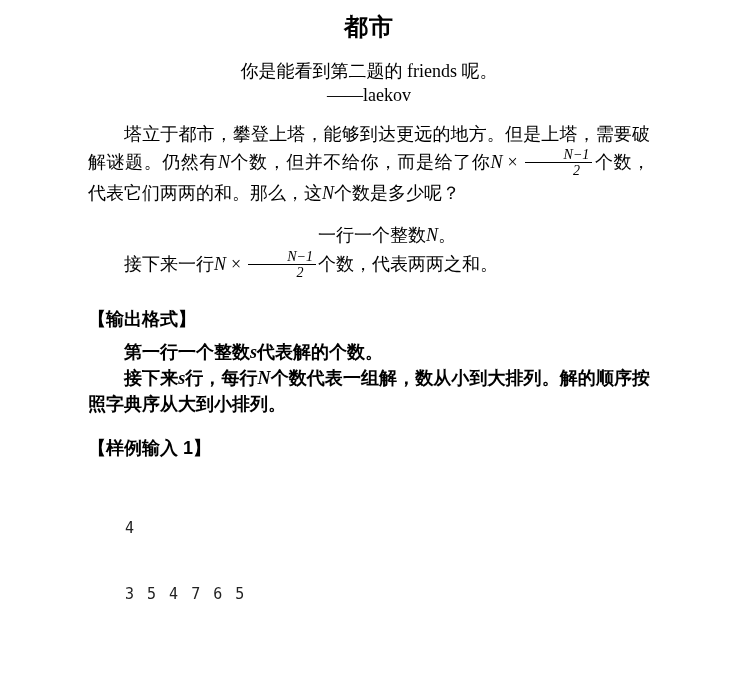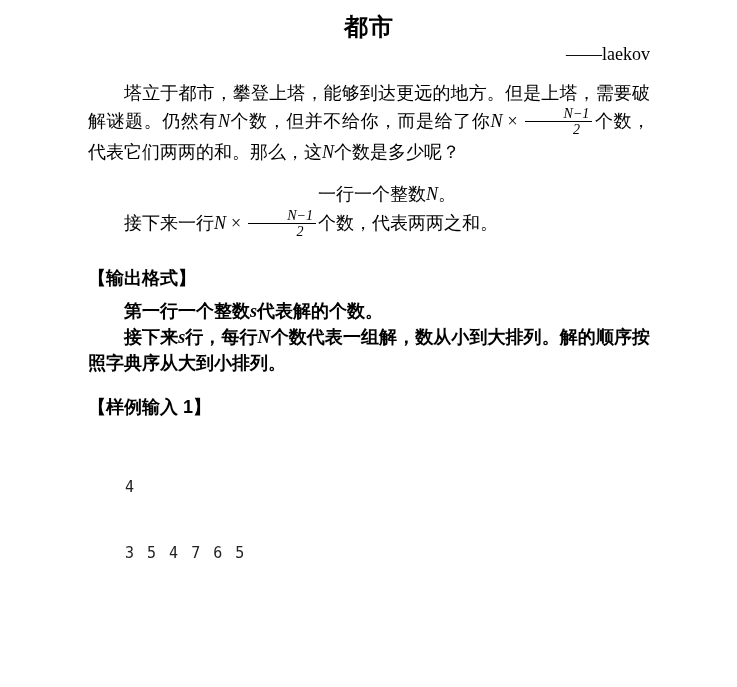--- a/index.html
+++ b/index.html
@@ -41,21 +41,21 @@
   .h-output    { margin-top: 26px; }
   .h-sample-in { margin-top: 20px; }
 
   .quote {
     margin: 17px 0 0 0;
     text-align: center;
     line-height: 24px;
   }
   .attribution {
     margin: 0;
-    text-align: right;
+    text-align: center;
     line-height: 24px;
   }
   .para {
     margin: 14px 0 0 0;
     text-indent: 2em;
     text-align: justify;
     line-height: 27px;
   }
   .fmt-line {
     margin: 0;
@@ -109,20 +109,21 @@
   .code-line { margin: 0; }
 </style>
 </head>
 <body>
 
 <div class="page">
 
   <h1 class="doc-title">都市</h1>
 
 
+  <p class="quote">你是能看到第二题的 friends 呢。</p>
   <p class="attribution">——laekov</p>
 
   <p class="para"><span>塔立于都市，攀登上塔，能够到达更远的地方。但是上塔，需要破解谜题。仍然有</span><span class="var">N</span><span>个数，但并不给你，而是给了你</span><span class="var">N</span><span class="times">×</span><span class="frac"><span class="num">N−1</span><span class="den">2</span></span><span>个数，代表它们两两的和。那么，这</span><span class="var">N</span><span>个数是多少呢？</span></p>
 
 
   <p class="fmt-line first"><span>一行一个整数</span><span class="var">N</span><span>。</span></p>
 
   <p class="fmt-line"><span>接下来一行</span><span class="var">N</span><span class="times">×</span><span class="frac"><span class="num">N−1</span><span class="den">2</span></span><span>个数，代表两两之和。</span></p>
 
   <h2 class="sec-heading h-output">【输出格式】</h2>

